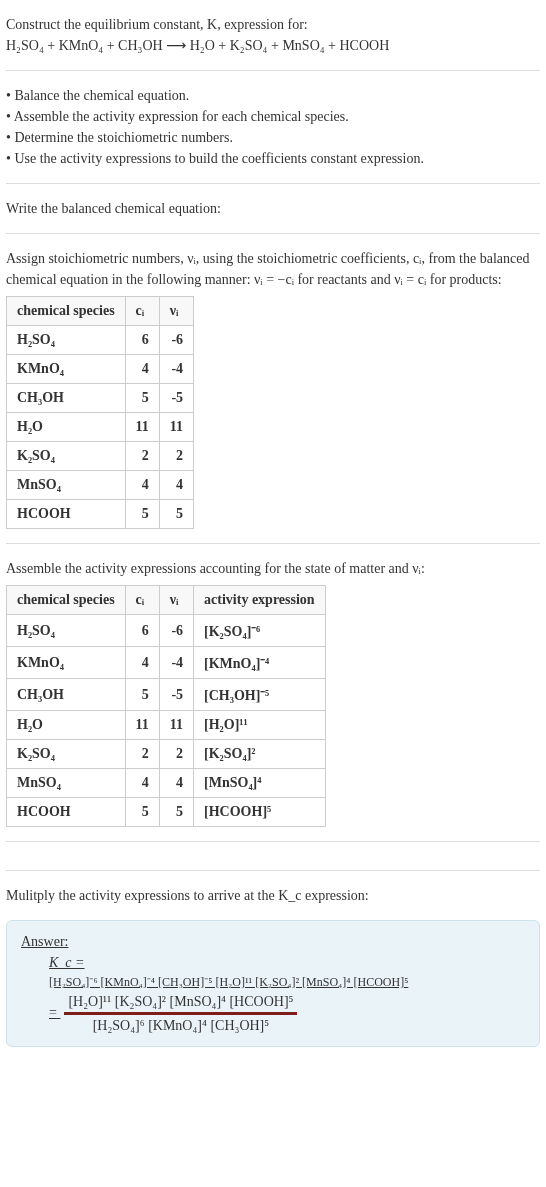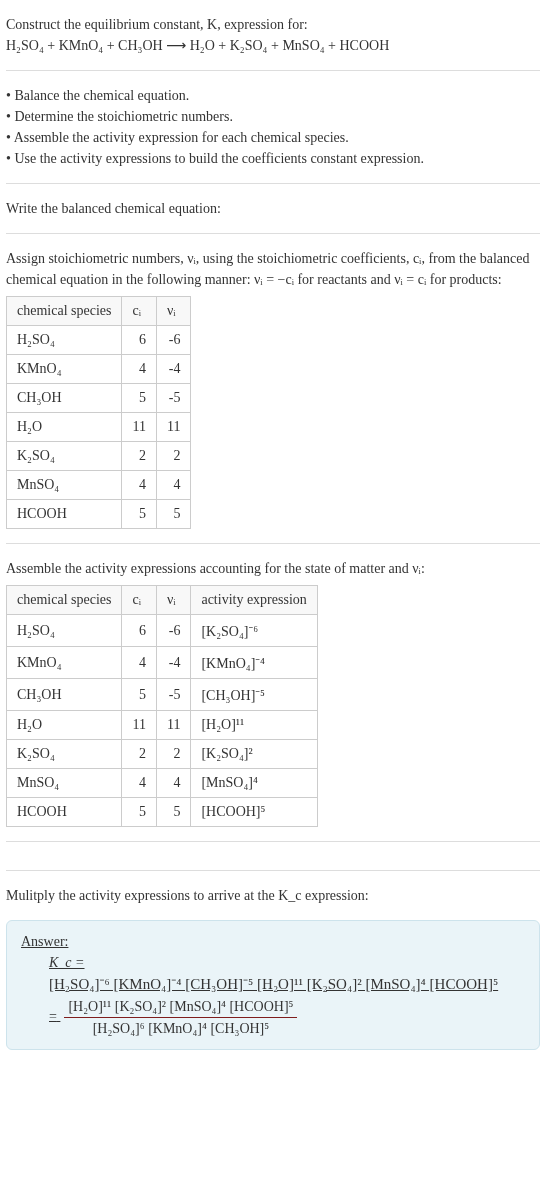--- a/index.html
+++ b/index.html
@@ -24,21 +24,21 @@
     line-height: 1.5;
   }
   table {
     border-collapse: collapse;
     margin-top: 6px;
   }
   th, td {
     border: 1px solid #ccc;
     padding: 6px 10px;
     text-align: left;
-    font-weight: normal;
+    font-weight: bold;
     background: #fff;
   }
   th {
     background: #f8f8f8;
   }
   td.num {
     text-align: right;
   }
   .answer-box {
     background: #eaf4f8;
@@ -52,21 +52,21 @@
     padding-left: 28px;
   }
   .frac {
     display: inline-block;
     vertical-align: middle;
     text-align: center;
     margin: 0 4px;
   }
   .frac .num {
     display: block;
-    border-bottom: 1px solid #7f1d1d;
+    border-bottom: 3px solid #7f1d1d;
     padding: 0 4px;
   }
   .frac .den {
     display: block;
     padding: 0 4px;
   }
   .italic {
     font-style: italic;
   }
 </style>
@@ -76,22 +76,22 @@
 <div class="section">
   <div class="line">
     <span>Construct the equilibrium constant, K, expression for:</span>
   </div>
   <div class="line">H₂SO₄ + KMnO₄ + CH₃OH ⟶ H₂O + K₂SO₄ + MnSO₄ + HCOOH</div>
 </div>
 <hr class="hr">
 
 <div class="section">
   <div class="line">• Balance the chemical equation.</div>
+  <div class="line">• Assemble the activity expression for each chemical species.</div>
   <div class="line">• Determine the stoichiometric numbers.</div>
-  <div class="line">• Assemble the activity expression for each chemical species.</div>
   <div class="line">• Use the activity expressions to build the coefficients constant expression.</div>
 </div>
 <hr class="hr">
 
 <div class="section">
   <div class="line">Write the balanced chemical equation:</div>
 </div>
 <hr class="hr">
 
 <div class="section">
@@ -205,21 +205,21 @@
 <hr class="hr">
 
 <div class="section">
   <div class="line">Mulitply the activity expressions to arrive at the K_c expression:</div>
 </div>
 
 <div class="answer-box">
   <div class="line">Answer:</div>
   <div class="indent">
     <div class="line italic">K_c =</div>
-    <div class="line" style="font-size:15px;">[H₂SO₄]⁻⁶ [KMnO₄]⁻⁴ [CH₃OH]⁻⁵ [H₂O]¹¹ [K₂SO₄]² [MnSO₄]⁴ [HCOOH]⁵</div>
+    <div class="line" style="font-size:12px;">[H₂SO₄]⁻⁶ [KMnO₄]⁻⁴ [CH₃OH]⁻⁵ [H₂O]¹¹ [K₂SO₄]² [MnSO₄]⁴ [HCOOH]⁵</div>
     <div class="line">
       <span>=</span>
       <span class="frac">
         <span class="num">[H₂O]¹¹ [K₂SO₄]² [MnSO₄]⁴ [HCOOH]⁵</span>
         <span class="den">[H₂SO₄]⁶ [KMnO₄]⁴ [CH₃OH]⁵</span>
       </span>
     </div>
   </div>
 </div>
 

